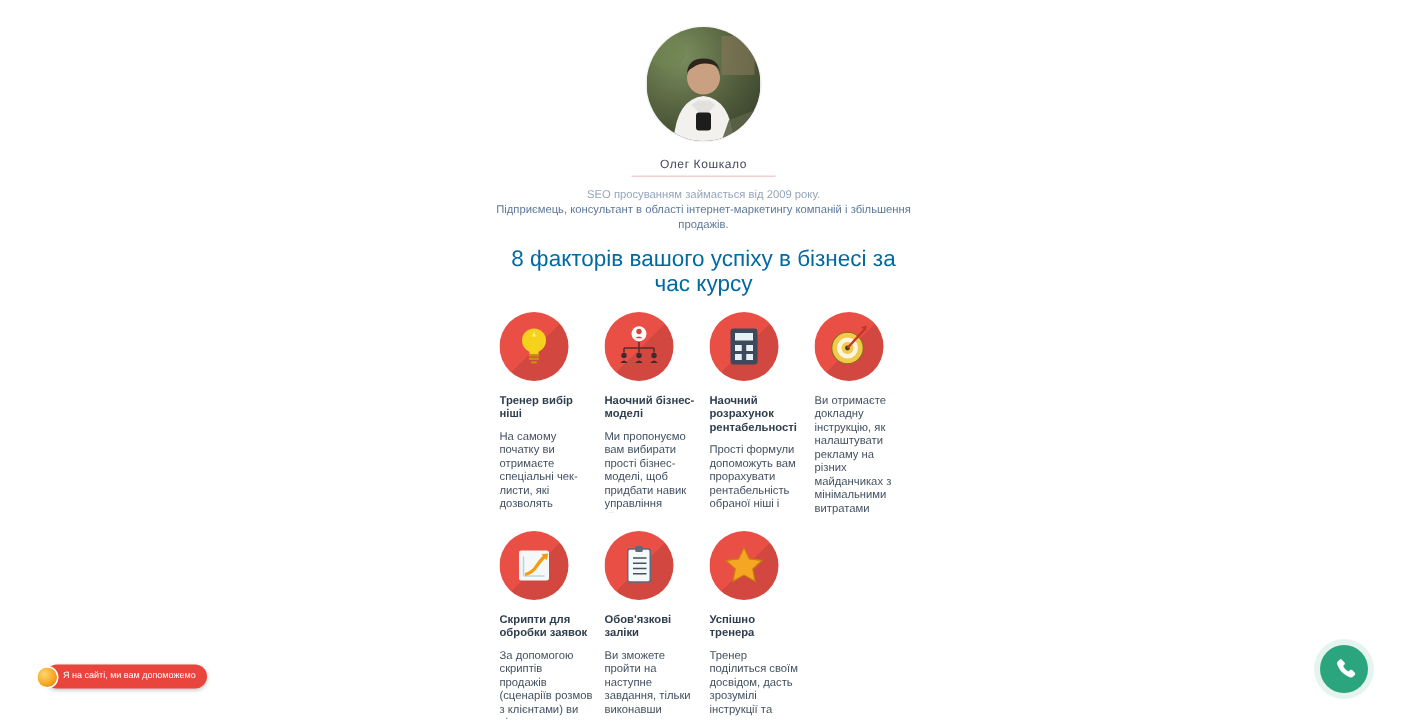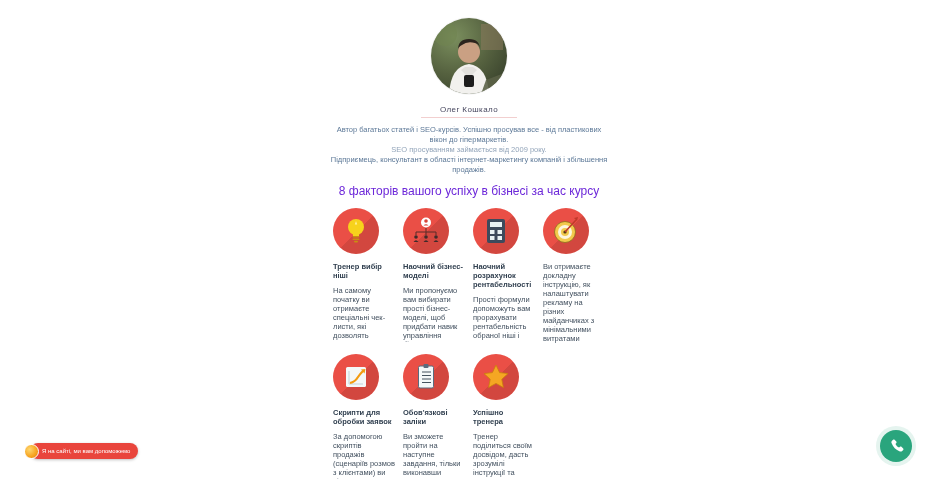--- a/index.html
+++ b/index.html
@@ -11,21 +11,21 @@
   }
   .content{width:280px;margin:0 auto;padding-top:18px;text-align:center;}
   .photo-wrap{width:76px;height:76px;border-radius:50%;overflow:hidden;margin:0 auto;
     box-shadow:0 0 0 1px rgba(0,0,0,0.04);}
   .photo-wrap svg{display:block;}
   .name{margin-top:11px;font-size:8px;letter-spacing:.4px;color:#46465e;}
   .name-underline{width:96px;height:1px;background:#f2cfcf;margin:3px auto 0;}
   .bio{margin-top:7px;font-size:7.5px;line-height:10px;color:#5c7897;}
   .bio p{margin:0;}
   .bio .muted{color:#93a5ba;}
-  .headline{margin-top:9px;font-size:12px;color:#6d28d9;font-weight:400;}
+  .headline{margin-top:9px;font-size:15px;color:#0369a1;font-weight:400;}
   .grid{
     margin:10px auto 0;width:272px;display:grid;
     grid-template-columns:repeat(4,62px);column-gap:8px;text-align:left;
   }
   .cell{overflow:hidden;}
   .cell.r1{height:134px;}
   .cell.r2{height:146px;}
   .icon-circle{
     width:46px;height:46px;border-radius:50%;background:#ea4f46;
     position:relative;overflow:hidden;margin-bottom:8px;
@@ -77,21 +77,20 @@
       <circle cx="38" cy="34" r="11" fill="#caa083"></circle>
       <path d="M27 32 Q27 21 38 21 Q49 21 49 32 Q49 26 44 25 Q36 23 31 27 Q27 29 27 32Z" fill="#2c241d"></path>
       <path d="M55 62 L76 54 L76 76 L50 76 Z" fill="#5b6247" opacity="0.9"></path>
     </svg>
   </div>
 
   <div class="name">Олег Кошкало</div>
   <div class="name-underline"></div>
 
   <div class="bio">
-    <p>Автор багатьох статей і SEO-курсів. Успішно просував все - від пластикових вікон до гіпермаркетів.</p>
     <p class="muted">SEO просуванням займається від 2009 року.</p>
     <p>Підприємець, консультант в області інтернет-маркетингу компаній і збільшення продажів.</p>
   </div>
 
   <h1 class="headline">8 факторів вашого успіху в бізнесі за час курсу</h1>
 
   <div class="grid">
 
     <div class="cell r1">
       <div class="icon-circle">

